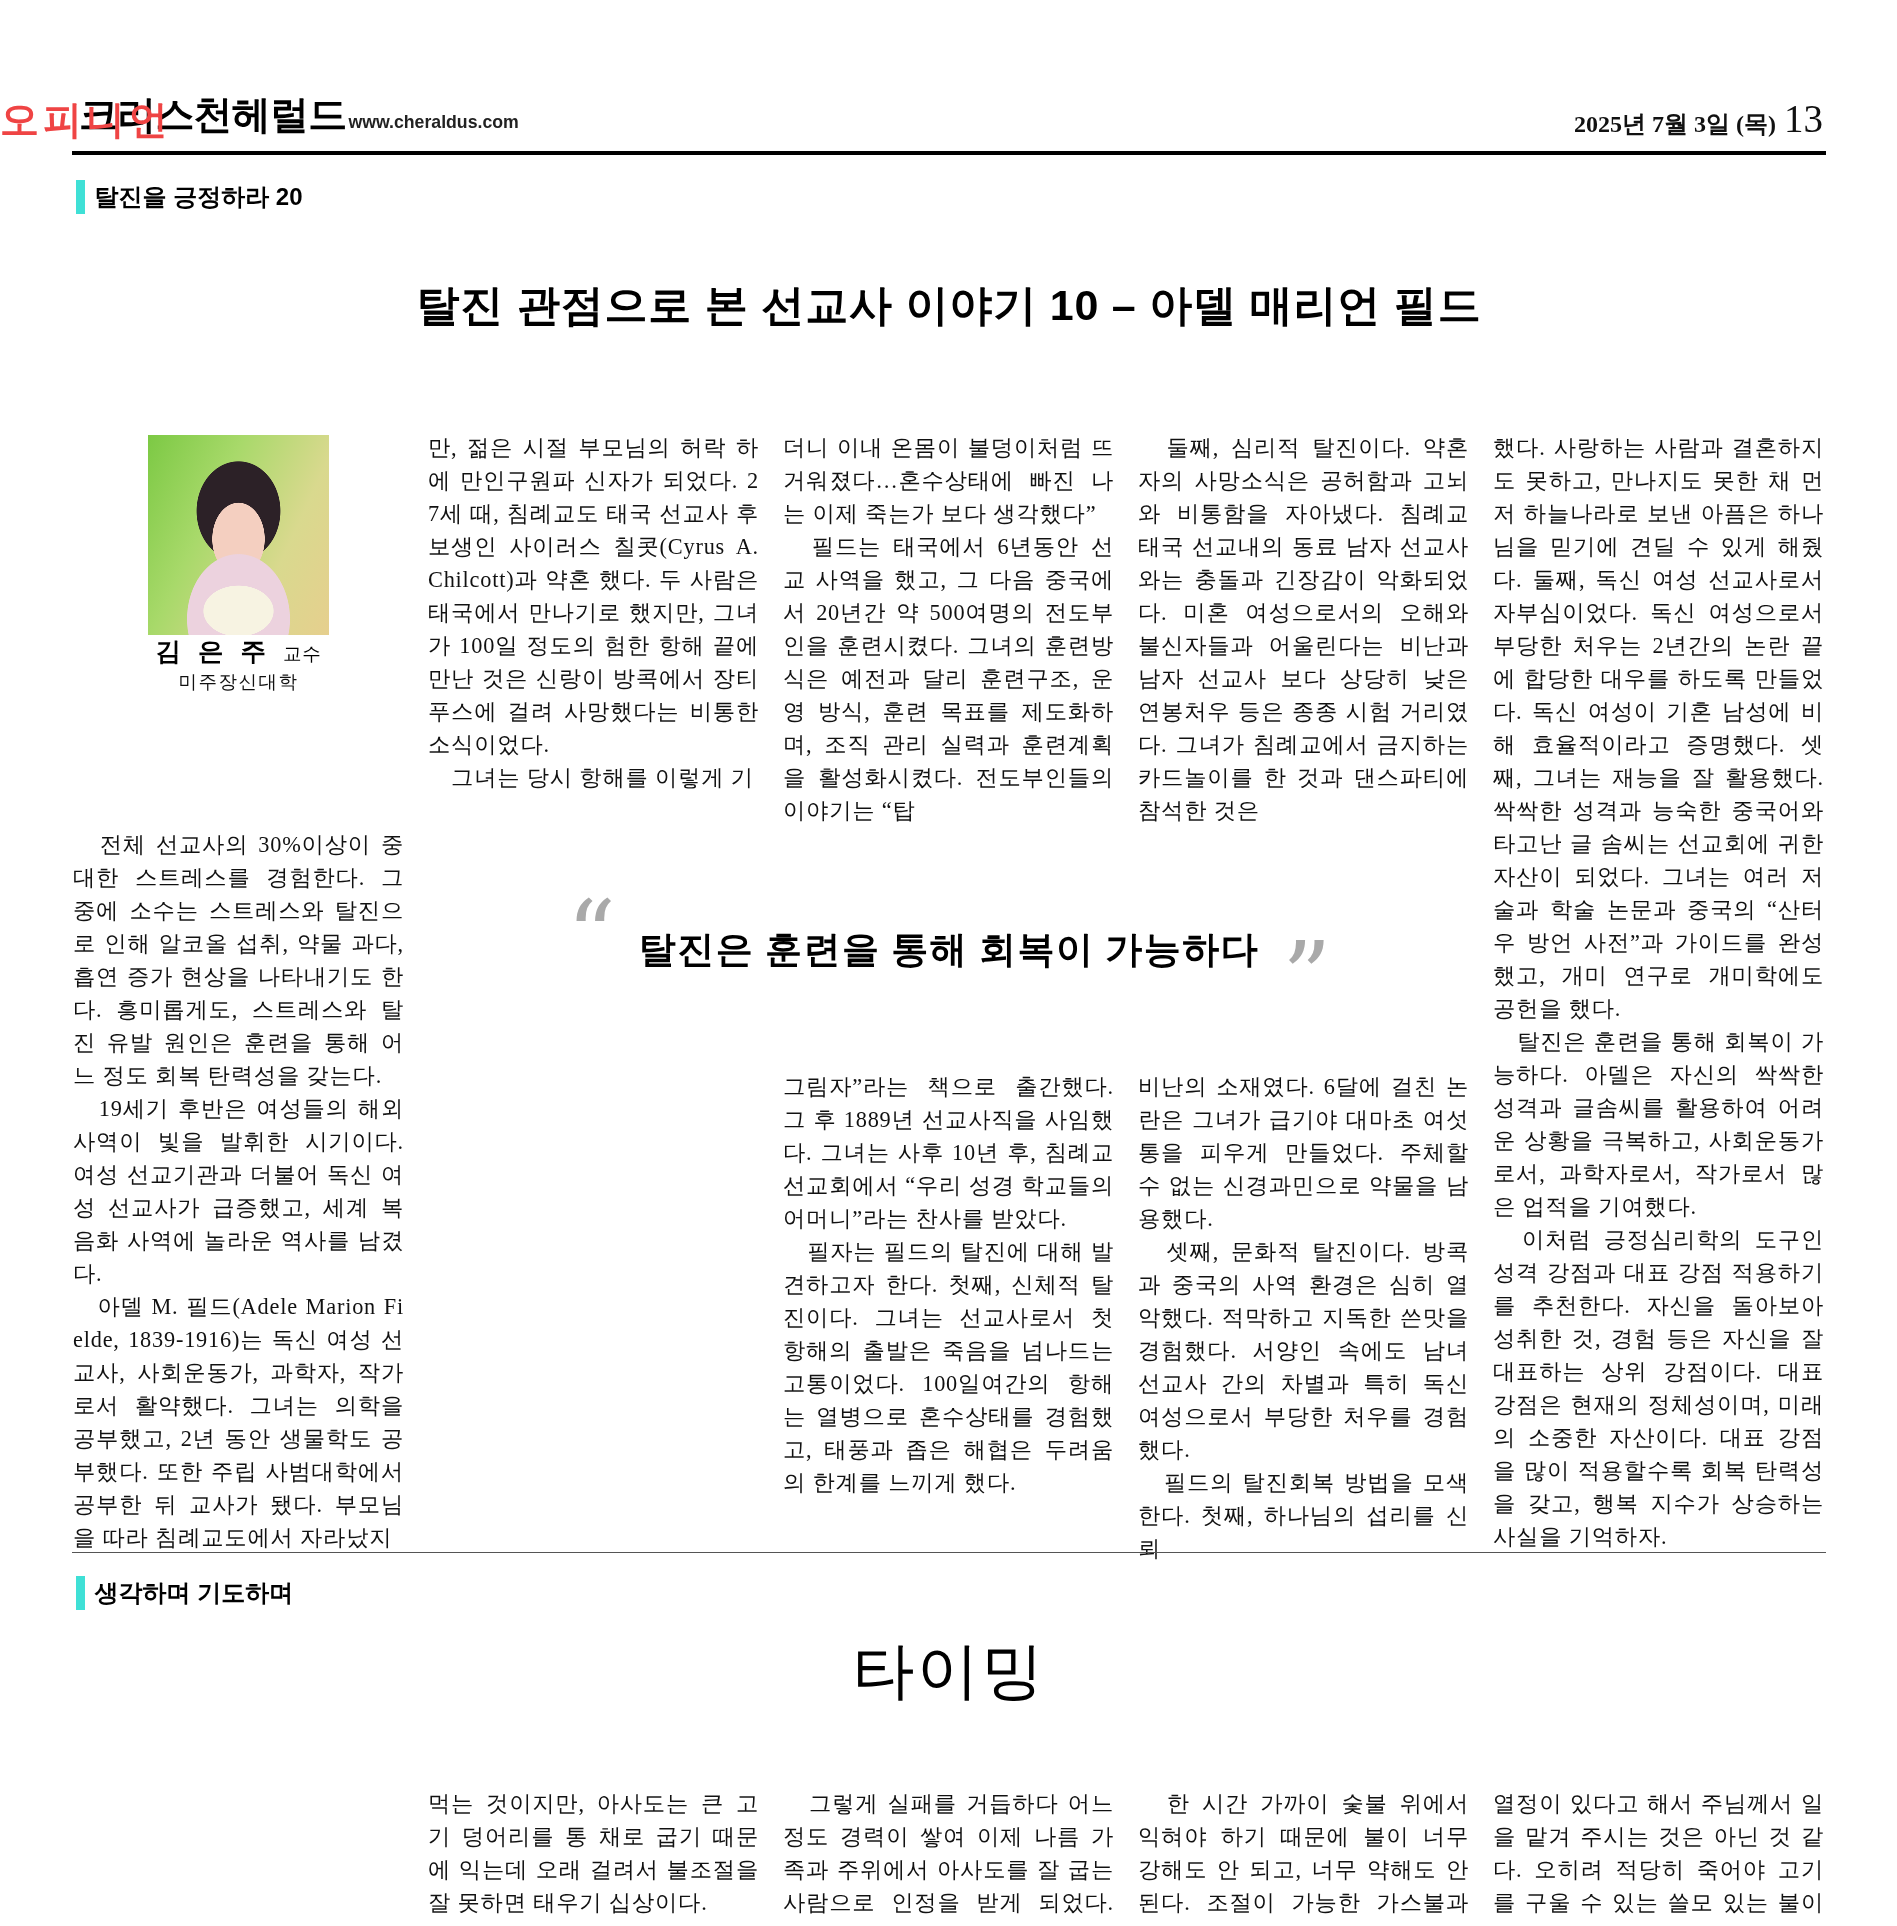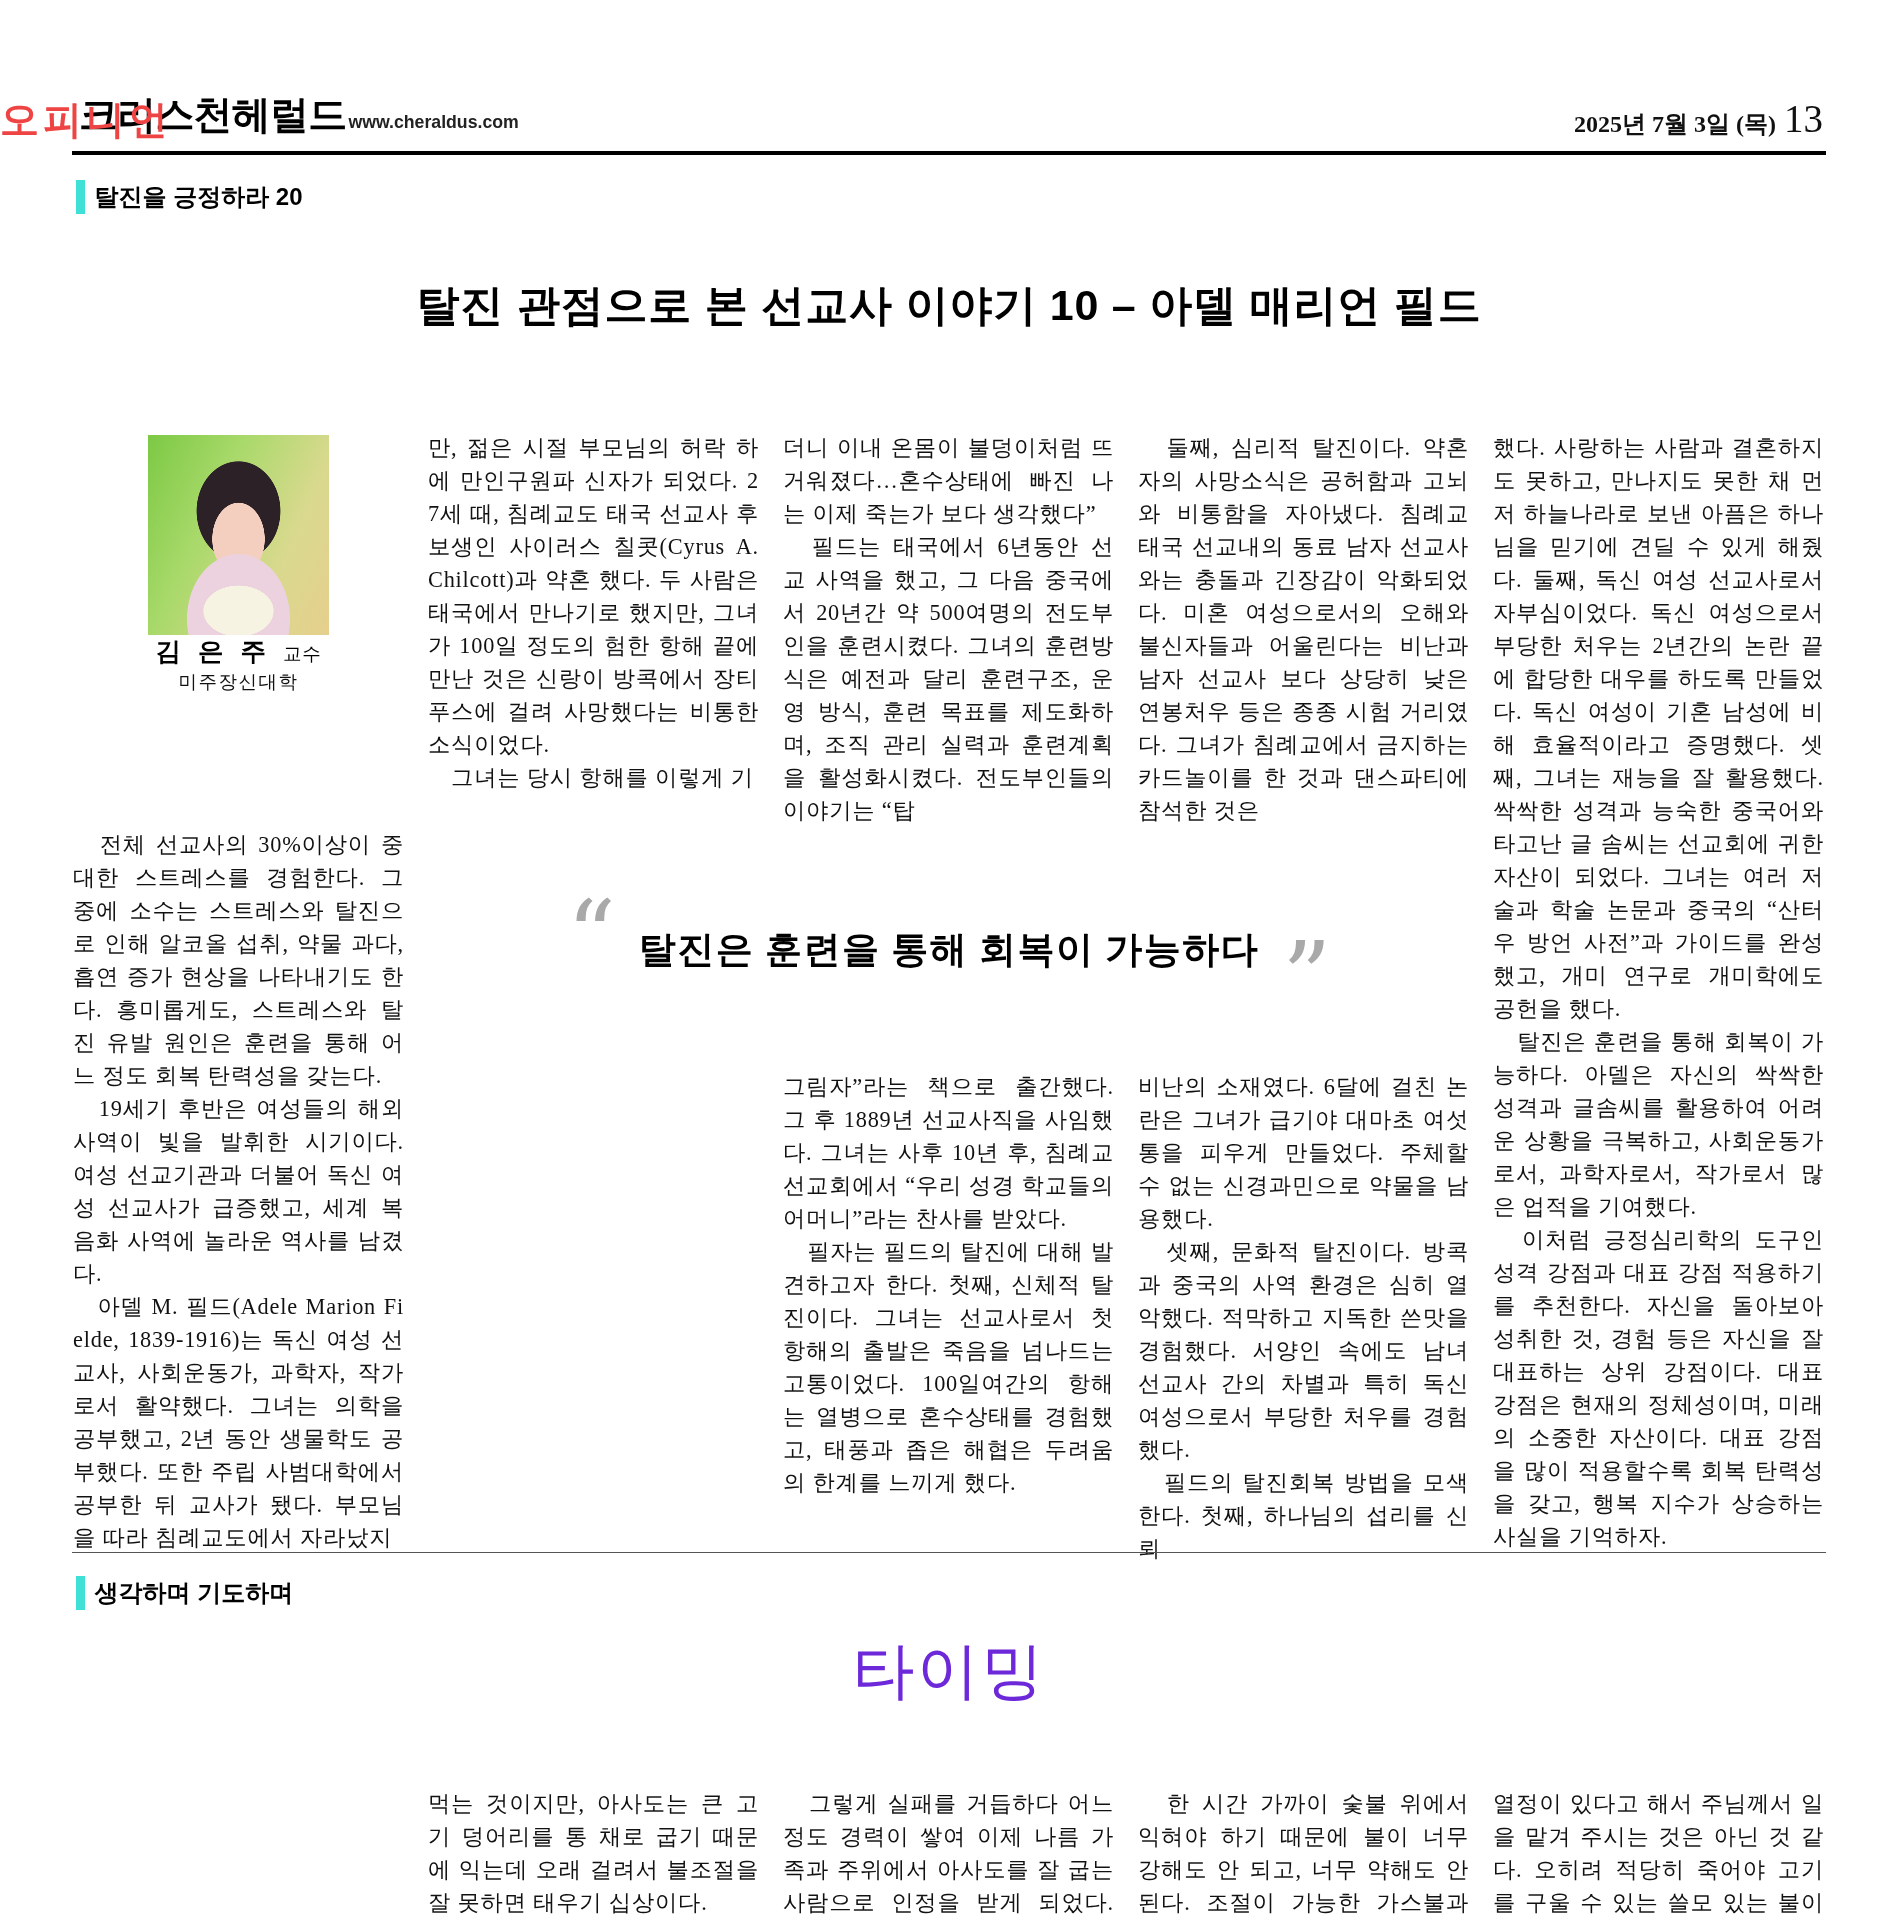--- a/index.html
+++ b/index.html
@@ -19,21 +19,21 @@
   .header-rule{position:absolute;top:151px;left:72px;right:72px;height:3.9px;background:#000;}
   
   .kicker{position:absolute;display:flex;align-items:center;gap:10px;
     font-family:"Liberation Sans", sans-serif;font-weight:800;font-size:24px;color:#000;}
   .kicker .bar{width:8.5px;height:34px;background:#3fe0d6;}
   .kicker1{top:180px;left:76px;}
   .kicker2{top:1576px;left:76px;}
   .headline1{position:absolute;top:269px;left:0;right:0;text-align:center;
     font-family:"Liberation Sans", sans-serif;font-weight:800;font-size:43px;letter-spacing:0.8px;color:#000;margin-top:8px;}
   .headline2{position:absolute;top:1629px;left:0;right:0;text-align:center;
-    font-family:"Liberation Sans", sans-serif;font-weight:400;font-size:62px;letter-spacing:2.3px;color:#6d28d9;}
+    font-family:"Liberation Sans", sans-serif;font-weight:400;font-size:62px;letter-spacing:2.3px;color:#000000;}
   .article-divider{position:absolute;top:1552px;left:72px;right:72px;height:1.2px;background:#555;}
   
   .article{position:absolute;left:73px;width:1752px;display:flex;gap:24px;}
   .article1{top:431px;height:1079px;}
   .article2{top:1787px;height:1063px;}
   .col{width:331px;flex:none;}
   .body-text{
     font-size:22.3px;line-height:33px;letter-spacing:0.8px;text-align:justify;
     word-break:break-all;white-space:pre-wrap;color:#111;
   }

